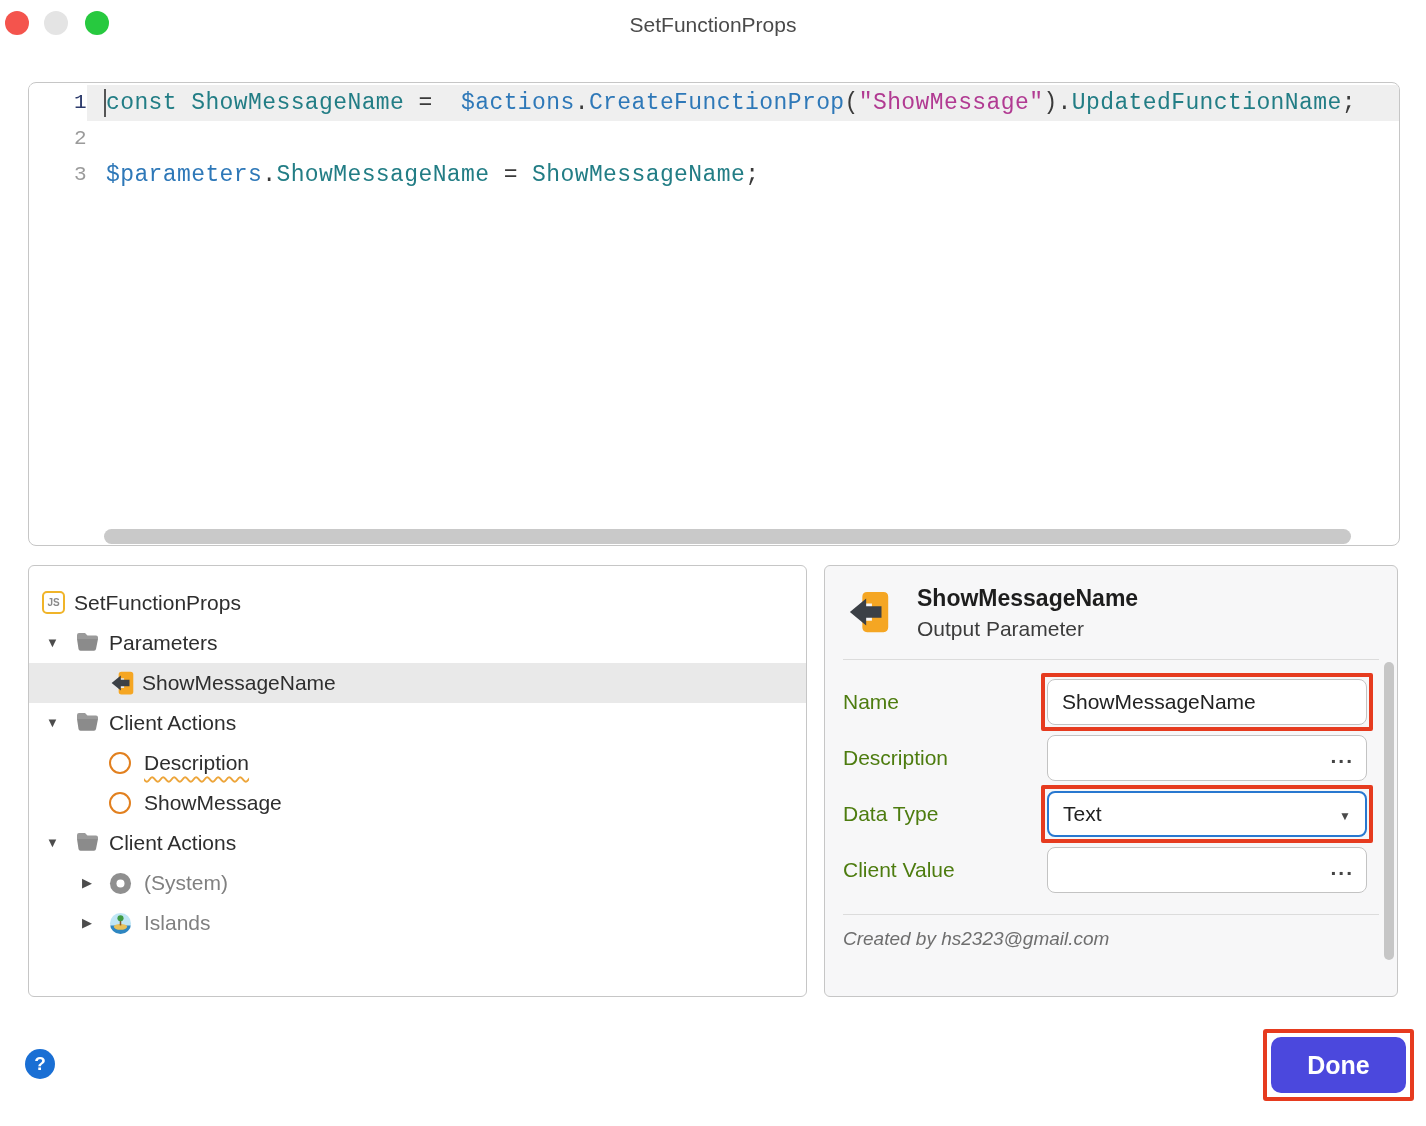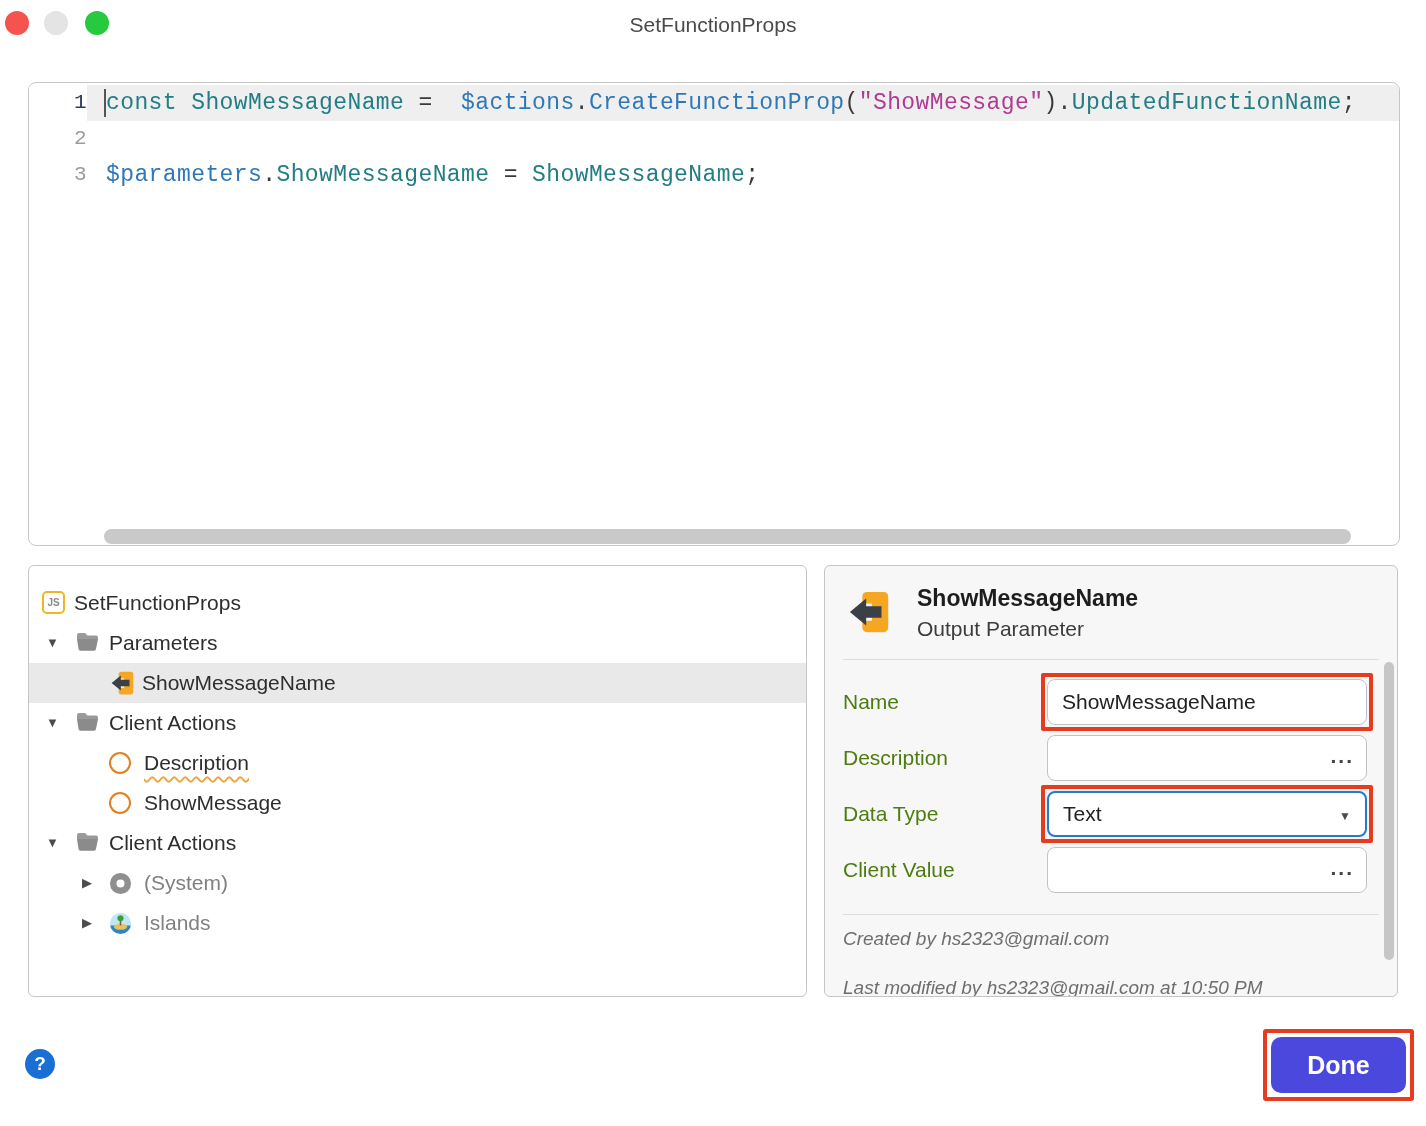--- a/index.html
+++ b/index.html
@@ -223,21 +223,20 @@
   </div>
 
   <div class="flabel" style="top:292px">Client Value</div>
   <div class="finput" style="top:281px">
     <span></span>
     <span class="ellipsis-btn">...</span>
   </div>
 
   <div class="divider" style="top:348px"></div>
   <div class="meta" style="top:362px">Created by hs2323@gmail.com</div>
-  <div class="meta" style="top:411px">Last modified by hs2323@gmail.com at 10:50 PM</div>
   <div class="v-scrollbar"></div>
 </div>
 
 <div class="help-btn">
   <span>?</span>
 </div>
 
 <div class="done-red-box">
   <div class="done-btn">Done</div>
 </div>

